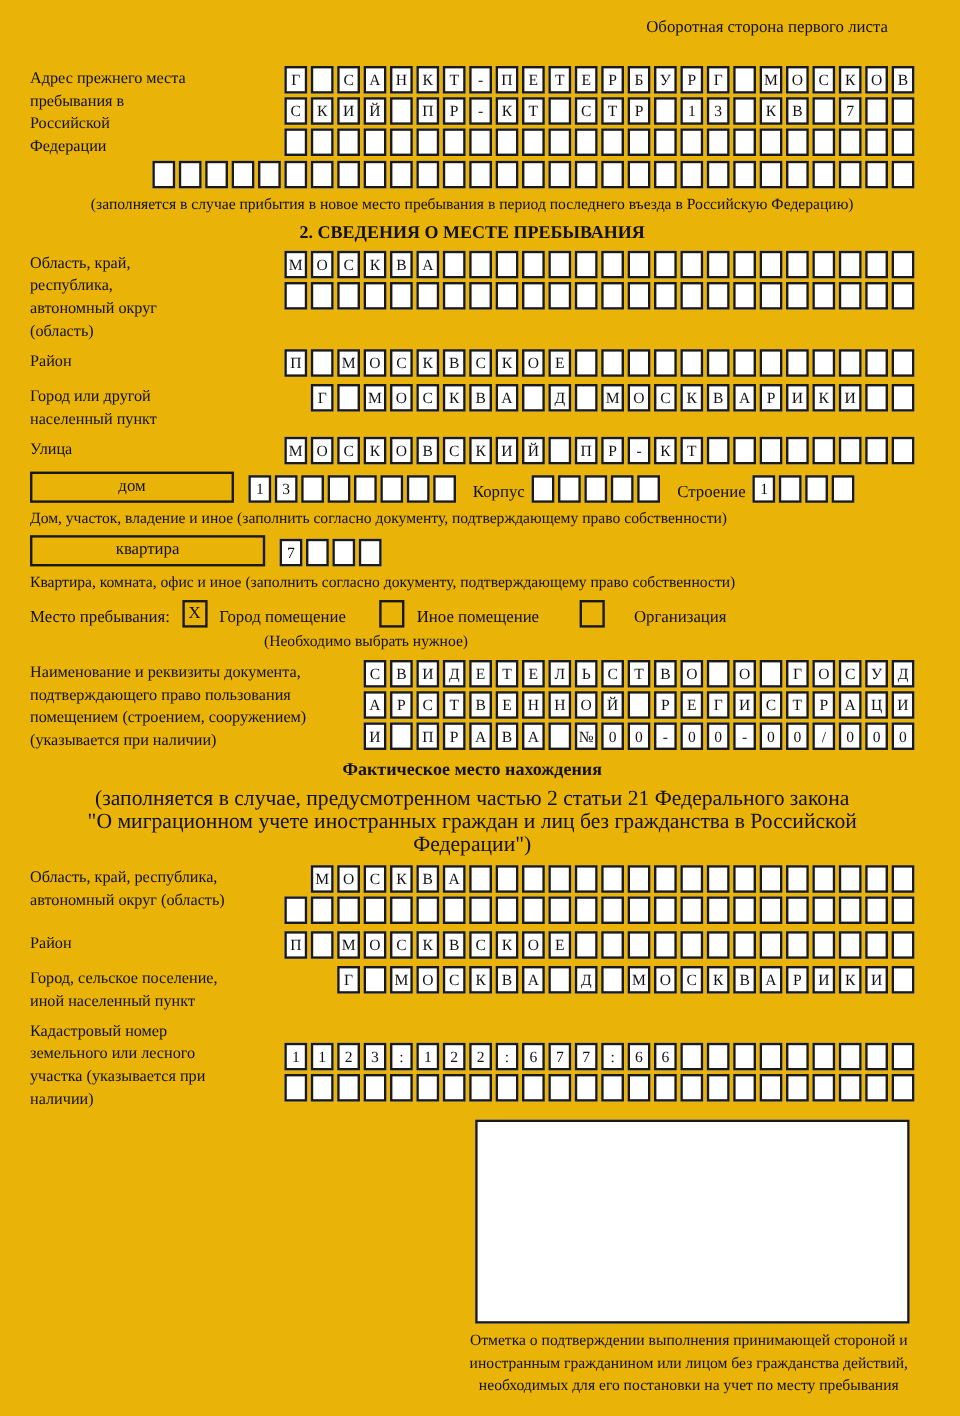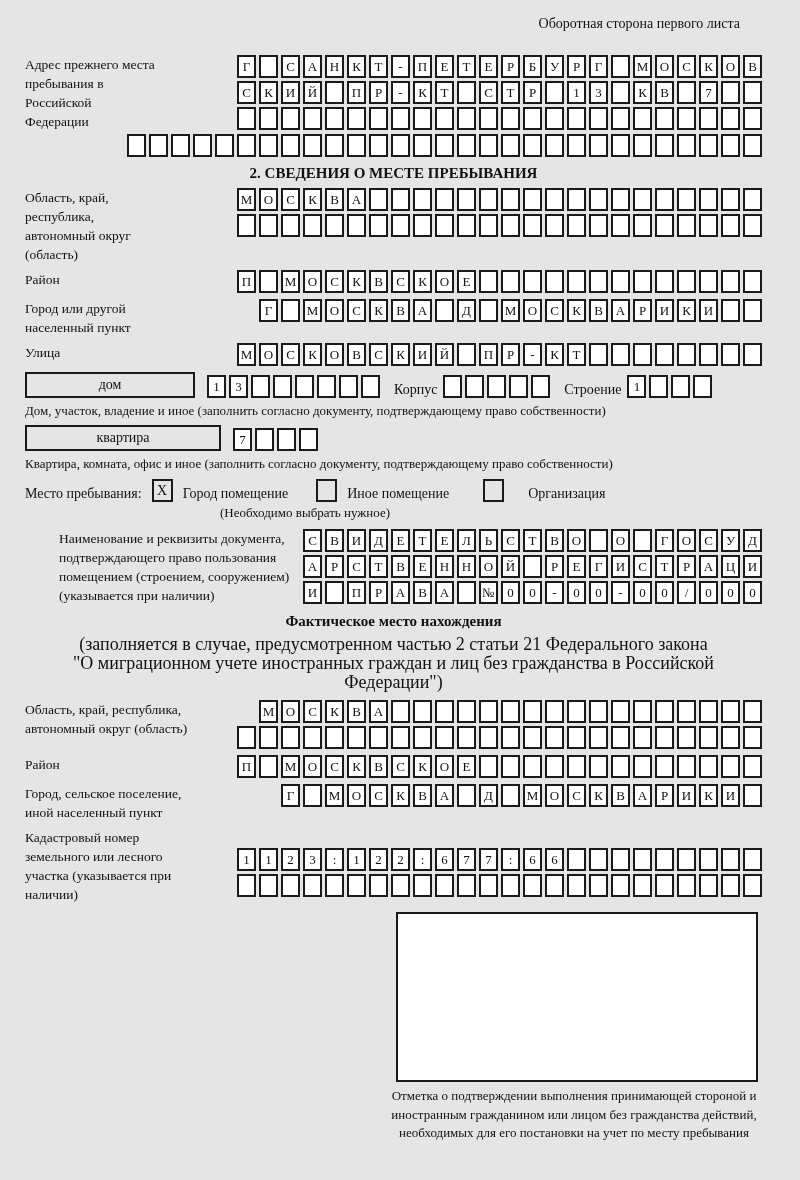--- a/index.html
+++ b/index.html
@@ -1,19 +1,19 @@
 <!DOCTYPE html>
 <html><head>
 <meta charset="utf-8">
 <style>
   * { margin:0; padding:0; box-sizing:border-box; }
   html,body { background:#fff; }
   .page {
     position:relative; width:800px; height:1180px; overflow:hidden;
-    background:#e5e5e5; color:#111;
+    background:#eab308; color:#111;
     font-family:"Liberation Serif","DejaVu Serif",serif;
     padding:16px 38px 0 25px;
   }
   .header-note { text-align:right; font-size:14px; padding-right:22px; }
 
   
   .grid-row { display:flex; gap:3px; justify-content:flex-end; margin-top:3px; }
   .grid-row.left { justify-content:flex-start; margin-top:0; }
   .cell {
     width:19px; height:23px; border:2px solid #1a1a1a; background:#fff;
@@ -176,20 +176,21 @@
       <span class="cell"></span>
       <span class="cell"></span>
       <span class="cell"></span>
       <span class="cell"></span>
       <span class="cell"></span>
       <span class="cell"></span>
       <span class="cell"></span>
       <span class="cell"></span>
       <span class="cell"></span>
     </div>
+  <div class="center-note">(заполняется в случае прибытия в новое место пребывания в период последнего въезда в Российскую Федерацию)</div>
 
   <div class="section-title">2. СВЕДЕНИЯ О МЕСТЕ ПРЕБЫВАНИЯ</div>
 
   <div class="field">
     <div class="field-label">Область, край, республика, автономный округ (область)</div>
     <div class="field-grids">
       <div class="grid-row">
           <span class="cell">М</span>
           <span class="cell">О</span>
           <span class="cell">С</span>
@@ -384,21 +385,21 @@
     <span>Место пребывания:</span>
     <span class="checkbox">X</span>
     <span>Город помещение</span>
     <span class="checkbox" style="margin-left:28px;"></span>
     <span>Иное помещение</span>
     <span class="checkbox" style="margin-left:34px;"></span>
     <span style="margin-left:14px;">Организация</span>
   </div>
   <div class="stay-note">(Необходимо выбрать нужное)</div>
 
-  <div class="field" style="margin-top:5px;margin-left:34px;">
+  <div class="field" style="margin-top:5px;">
     <div class="field-label xwide">Наименование и реквизиты документа, подтверждающего право пользования помещением (строением, сооружением) (указывается при наличии)</div>
     <div class="field-grids">
       <div class="grid-row">
           <span class="cell">С</span>
           <span class="cell">В</span>
           <span class="cell">И</span>
           <span class="cell">Д</span>
           <span class="cell">Е</span>
           <span class="cell">Т</span>
           <span class="cell">Е</span>

